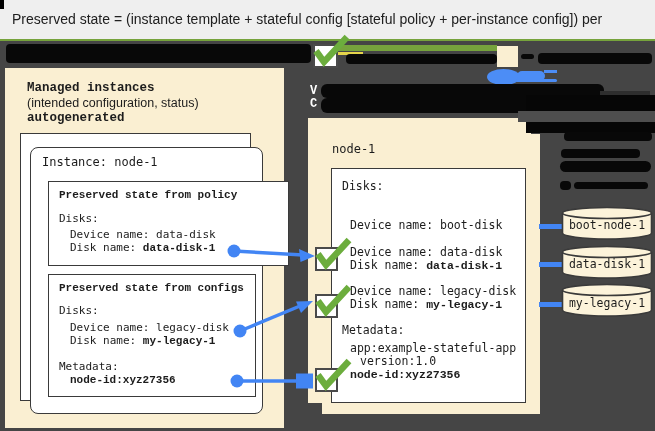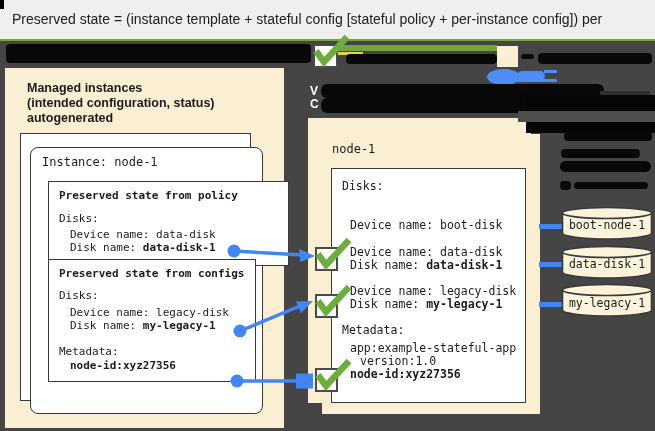--- a/index.html
+++ b/index.html
@@ -1,21 +1,21 @@
 <!DOCTYPE html>
 <html><head>
 <meta charset="utf-8">
 <style>
   html,body{margin:0;padding:0;background:#454545;}
   .stage{position:relative;width:655px;height:431px;overflow:hidden;background:#454545;
          font-family:"Liberation Sans",sans-serif;}
   .abs{position:absolute;}
   .mono{font-family:"DejaVu Sans Mono",monospace;color:#1c1c1c;}
-  .sans{font-family:"Liberation Sans",sans-serif;color:#1c1c1c;font-weight:bold;}
-  .b{font-weight:bold;}
+  .sans{font-family:"Liberation Sans",sans-serif;color:#1c1c1c;}
+  .b{font-weight:bold;font-family:Liberation Mono, monospace;}
   .hdr{left:0;top:0;width:655px;height:39px;background:#efefef;}
   .hdr span{position:absolute;left:12px;top:0;line-height:39px;font-size:14px;color:#202020;}
   .hdr-rule{left:0;top:39px;width:655px;height:2.5px;background:#76a33c;}
   .bg{left:0;top:41px;width:655px;height:390px;background:#454545;}
   .bar{background:#080808;border-radius:4px;}
   .cream{background:#faefd2;}
   .whitebox{background:#ffffff;border:1.5px solid #3a3a3a;}
   .innerbox{background:#ffffff;border:1.3px solid #3a3a3a;}
   .t11{font-size:11px;line-height:13px;}
   .t115{font-size:11.5px;line-height:13px;}
@@ -49,21 +49,21 @@
     <div class="abs whitebox" style="left:25px;top:79px;width:231px;height:265px;border-radius:8px;">
       <div class="abs mono t12" style="left:11px;top:7px;">Instance: node-1</div>
 
       <div class="abs innerbox" style="left:17px;top:33px;width:206px;height:83px;padding-left:33px;">
         <div class="abs mono t11 b" style="left:10px;top:7px;">Preserved state from policy</div>
         <div class="abs mono t11" style="left:10px;top:30px;">Disks:</div>
         <div class="abs mono t11" style="left:21px;top:46px;">Device name: data-disk</div>
         <div class="abs mono t11" style="left:21px;top:59px;"><span>Disk name: </span><span class="b">data-disk-1</span></div>
       </div>
 
-      <div class="abs innerbox" style="left:17px;top:111px;width:206px;height:121px;">
+      <div class="abs innerbox" style="left:17px;top:126px;width:206px;height:121px;">
         <div class="abs mono t11 b" style="left:10px;top:7px;">Preserved state from configs</div>
         <div class="abs mono t11" style="left:10px;top:29px;">Disks:</div>
         <div class="abs mono t11" style="left:21px;top:46px;">Device name: legacy-disk</div>
         <div class="abs mono t11" style="left:21px;top:59px;"><span>Disk name: </span><span class="b">my-legacy-1</span></div>
         <div class="abs mono t11" style="left:10px;top:85px;">Metadata:</div>
         <div class="abs mono t11 b" style="left:21px;top:99px;">node-id:xyz27356</div>
       </div>
     </div>
   </div>
 

